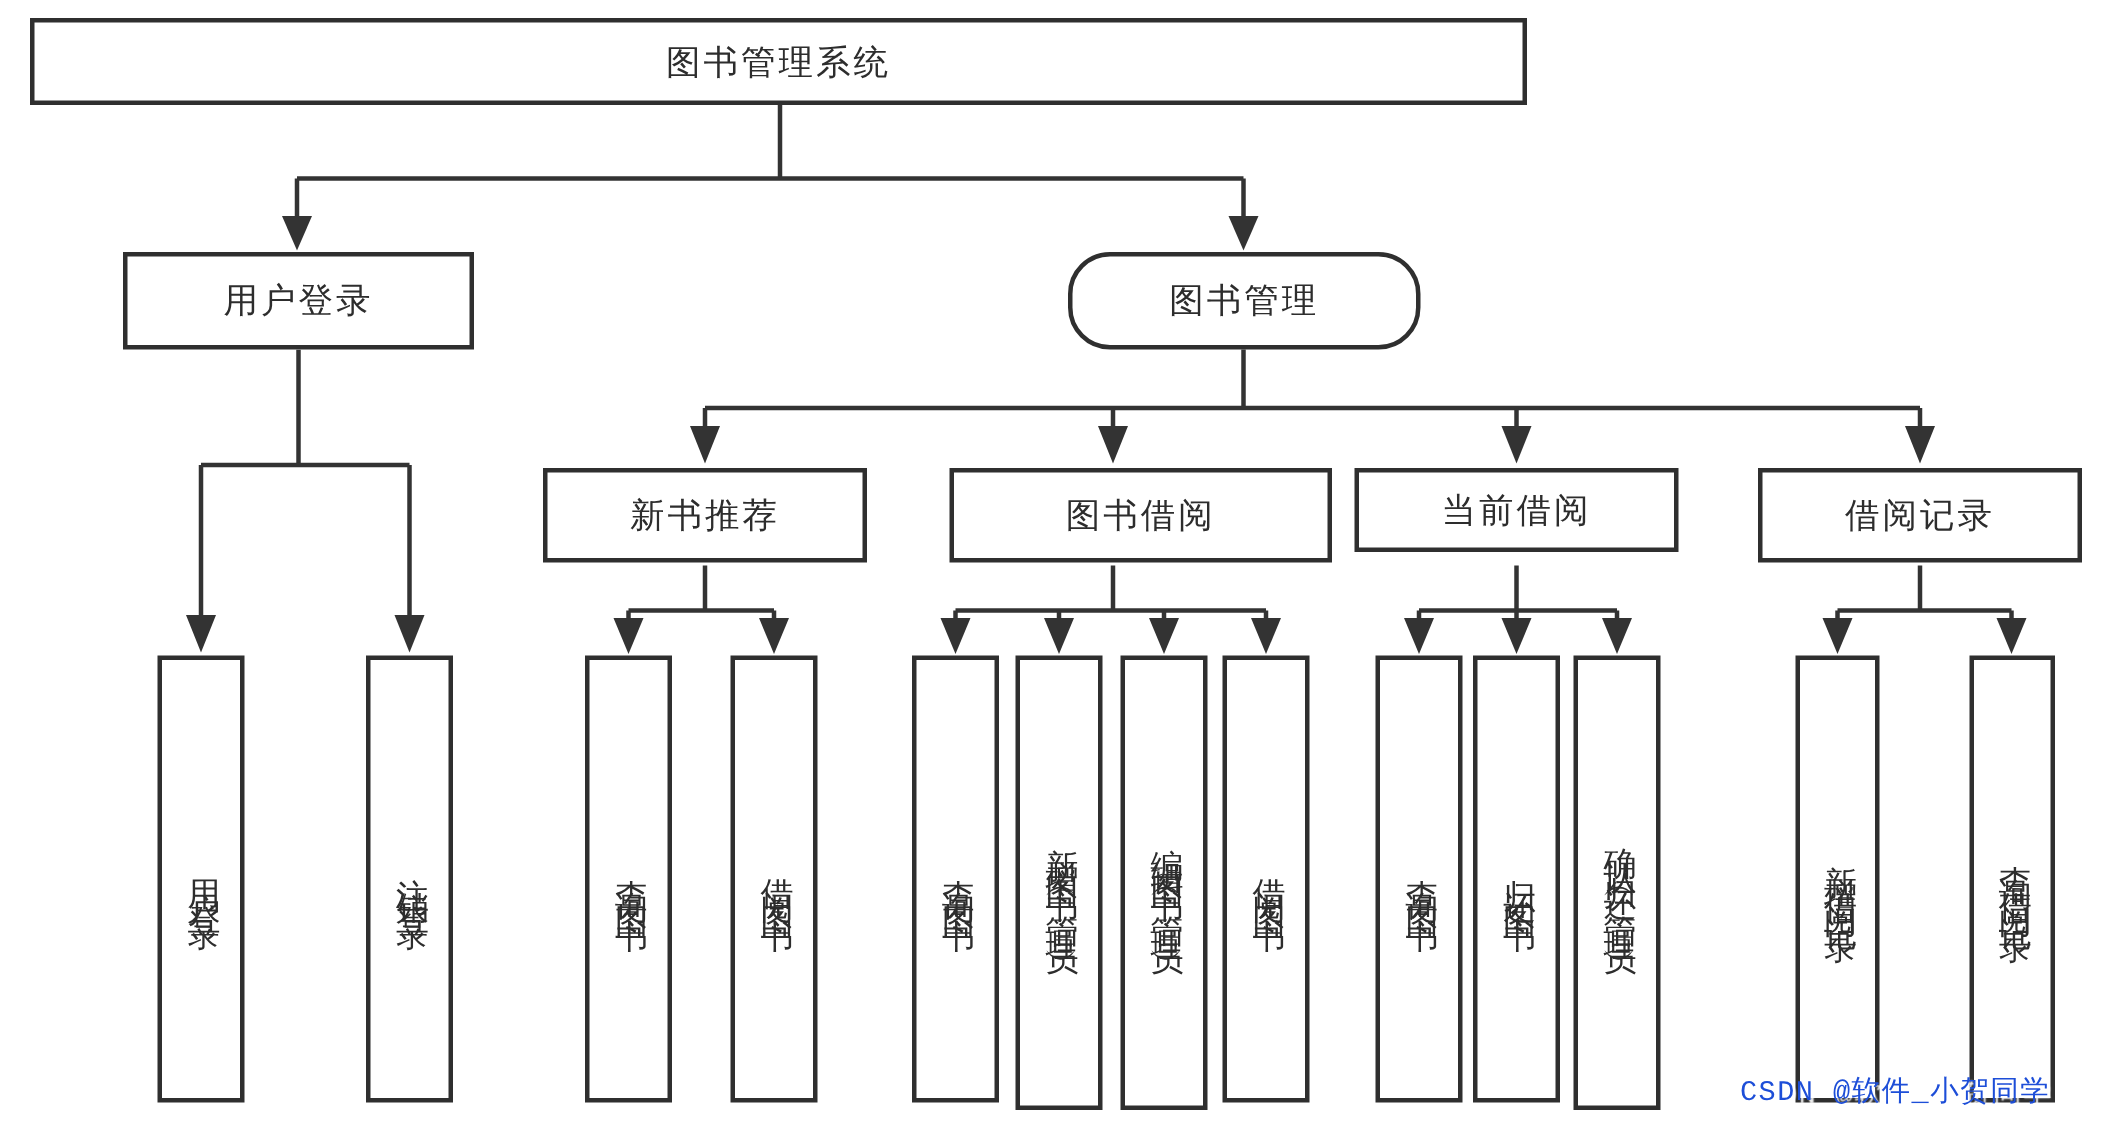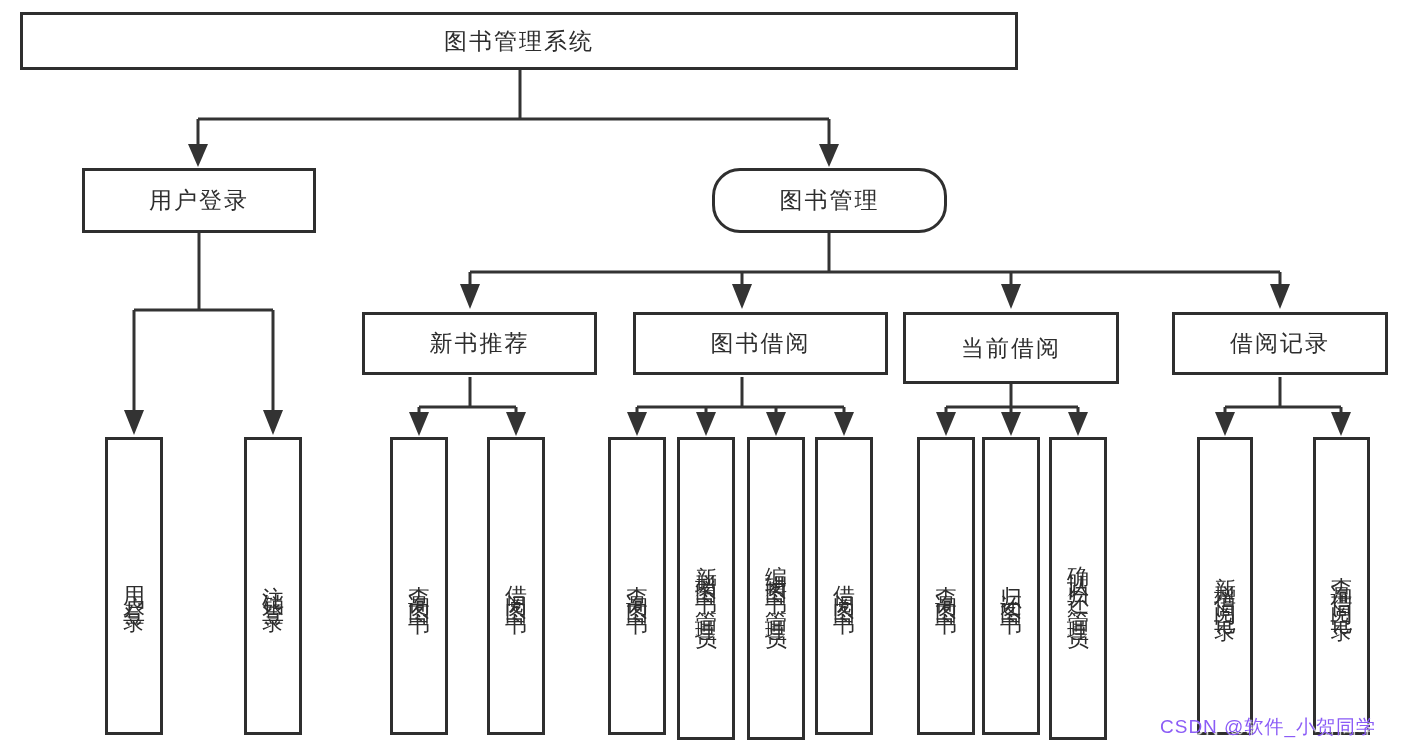--- a/index.html
+++ b/index.html
@@ -1,20 +1,20 @@
 <!DOCTYPE html>
 <html><head>
 <meta charset="utf-8">
 <style>
   html,body{margin:0;padding:0;background:#ffffff;}
   .stage{
     position:relative;
     width:1405px;height:747px;
     background:#ffffff;
-    font-family:Liberation Sans, sans-serif;
+    font-family:Liberation Mono, monospace;
     color:#2d2d2d;
     overflow:hidden;
   }
   .lines{position:absolute;left:0;top:0;pointer-events:none;}
   .hnode{
     position:absolute;
     box-sizing:border-box;
     border:3px solid #2f2f2f;
     background:#ffffff;
     display:flex;align-items:center;justify-content:center;
@@ -35,21 +35,21 @@
     font-size:22px;
     letter-spacing:9px;
     line-height:1;
     white-space:nowrap;
   }
   .watermark{
     position:absolute;
     left:1160px;top:714px;
     font-size:19px;
     letter-spacing:1px;
-    color:#8b5cf6;
+    color:#1d4ed8;
     text-shadow:2px 2px 1px rgba(255,255,255,0.95);
     z-index:5;
     white-space:nowrap;
   }
 </style>
 </head>
 <body>
 
 <div class="stage">
 
@@ -130,27 +130,27 @@
     <span>图书管理系统</span>
   </div>
 
   <div class="hnode" style="left:82px;top:168px;width:234px;height:65px;">
     <span>用户登录</span>
   </div>
   <div class="hnode" style="left:712px;top:168px;width:235px;height:65px;border-radius:28px;">
     <span>图书管理</span>
   </div>
 
-  <div class="hnode" style="left:362px;top:312px;width:235px;height:63px;">
+  <div class="hnode" style="left:362px;top:312px;width:216px;height:63px;">
     <span>新书推荐</span>
   </div>
   <div class="hnode" style="left:633px;top:312px;width:255px;height:63px;">
     <span>图书借阅</span>
   </div>
-  <div class="hnode" style="left:903px;top:312px;width:216px;height:72px;">
+  <div class="hnode" style="left:903px;top:312px;width:216px;height:56px;">
     <span>当前借阅</span>
   </div>
   <div class="hnode" style="left:1172px;top:312px;width:216px;height:63px;">
     <span>借阅记录</span>
   </div>
 
   <div class="vnode" style="left:105px;top:437px;width:58px;height:298px;">
     <span>用户登录</span>
   </div>
   <div class="vnode" style="left:244px;top:437px;width:58px;height:298px;">

